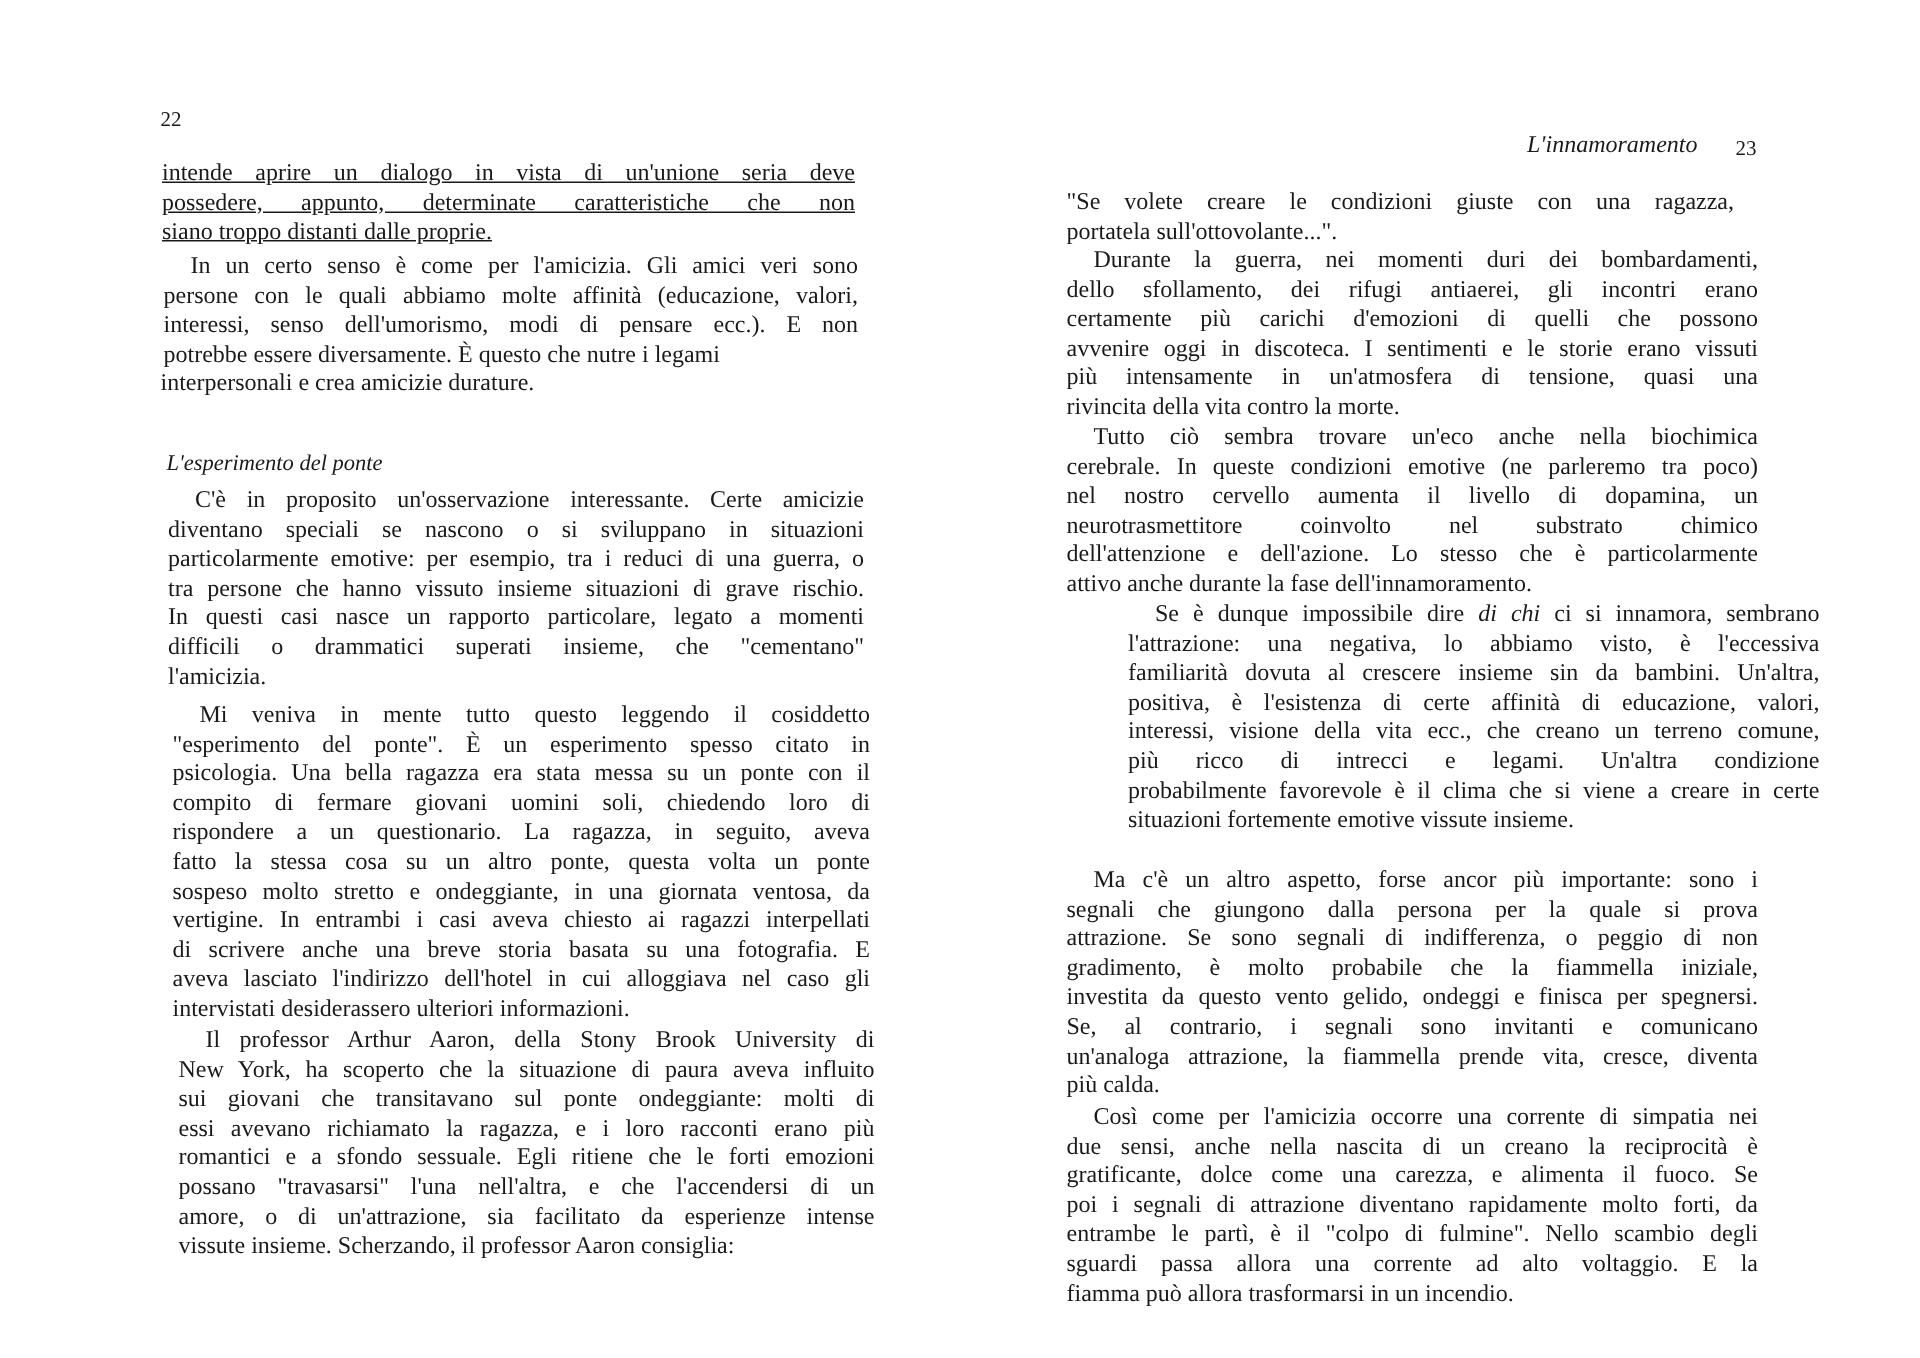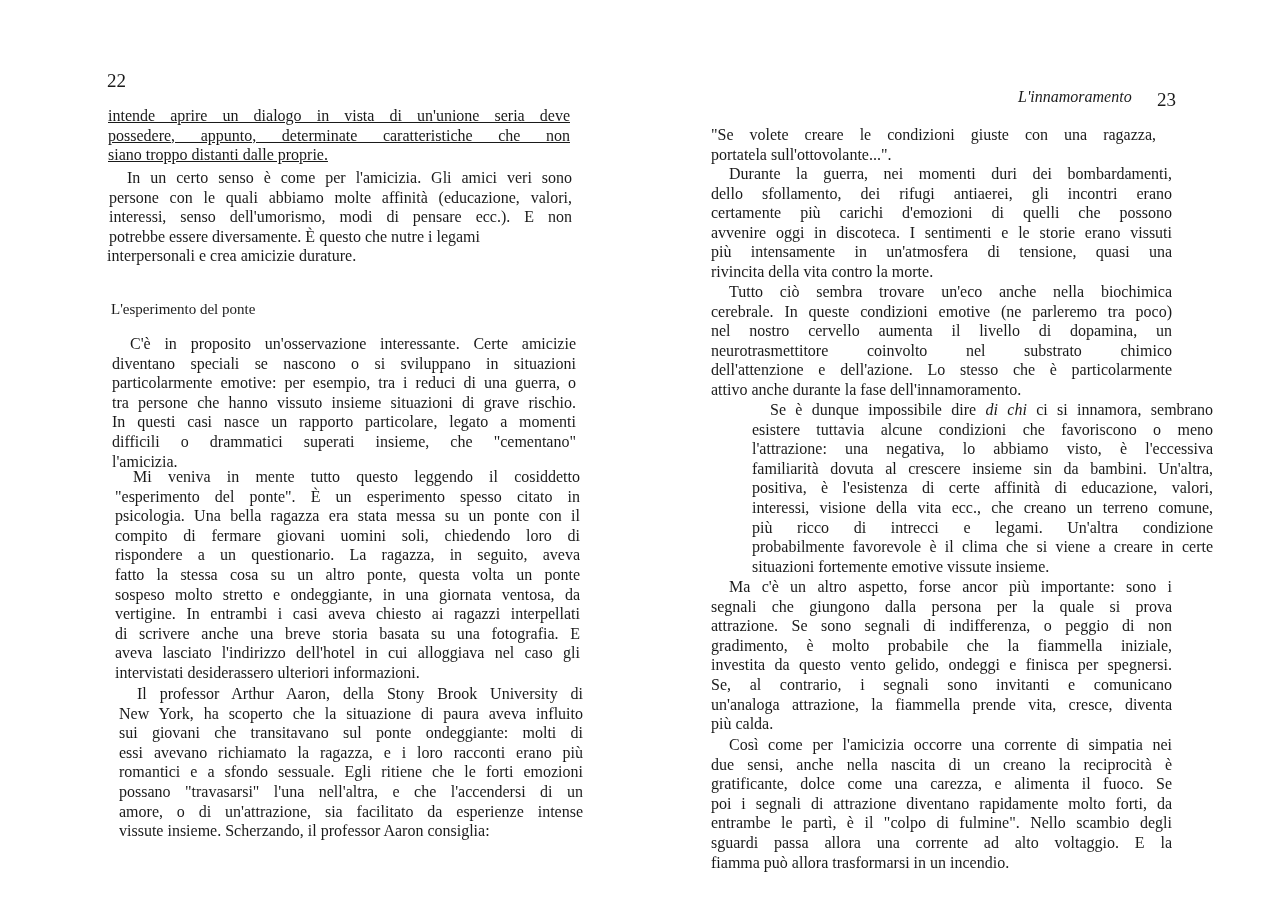--- a/index.html
+++ b/index.html
@@ -4,31 +4,31 @@
 <style>
   html, body { margin: 0; padding: 0; background: #ffffff; }
   body {
     width: 1280px; height: 905px; position: relative; overflow: hidden;
     font-family: "Liberation Serif", "DejaVu Serif", serif;
     color: #1a1a1a;
   }
   .page { position: absolute; top: 0; }
   .page-left { left: 0; width: 640px; height: 905px; }
   .page-right { left: 640px; width: 640px; height: 905px; }
-  .folio { position: absolute; font-size: 19px; line-height: 20px; }
+  .folio { position: absolute; font-size: 14px; line-height: 20px; }
   .running-head { position: absolute; font-size: 16px; font-style: italic; line-height: 20px; }
   .block { position: absolute; }
   .line {
     display: block; height: 19.6px; line-height: 19.6px; font-size: 16px;
     white-space: nowrap; text-align: justify; text-align-last: justify;
     overflow: hidden;
   }
   .line.last { text-align-last: left; }
   .line.indent { text-indent: 18px; }
-  .heading-sec { position: absolute; font-size: 15px; line-height: 20px; }
+  .heading-sec { position: absolute; font-size: 15px; font-style: italic; line-height: 20px; }
   em { font-style: italic; }
 </style>
 </head>
 <body>
 
 <div class="page page-left">
   <div class="folio" style="left:107px; top:71px;">22</div>
 
   <div class="block" style="left:108px; top:106px; width:462px;text-decoration:underline;">
     <span class="line">intende aprire un dialogo in vista di un'unione seria deve</span>
@@ -39,21 +39,21 @@
   <div class="block" style="left:109px; top:168px; width:463px;">
     <span class="line indent">In un certo senso è come per l'amicizia. Gli amici veri sono</span>
     <span class="line">persone con le quali abbiamo molte affinità (educazione, valori,</span>
     <span class="line">interessi, senso dell'umorismo, modi di pensare ecc.). E non</span>
     <span class="line last">potrebbe essere diversamente. È questo che nutre i legami</span>
     <span class="line last" style="margin-left:-2px;">interpersonali e crea amicizie durature.</span>
   </div>
 
   <div class="heading-sec" style="left:111px; top:299px;">L'esperimento del ponte</div>
 
-  <div class="block" style="left:112px; top:324px; width:464px;margin-top:10px;">
+  <div class="block" style="left:112px; top:324px; width:464px;">
     <span class="line indent">C'è in proposito un'osservazione interessante. Certe amicizie</span>
     <span class="line">diventano speciali se nascono o si sviluppano in situazioni</span>
     <span class="line">particolarmente emotive: per esempio, tra i reduci di una guerra, o</span>
     <span class="line">tra persone che hanno vissuto insieme situazioni di grave rischio.</span>
     <span class="line">In questi casi nasce un rapporto particolare, legato a momenti</span>
     <span class="line">difficili o drammatici superati insieme, che "cementano"</span>
     <span class="line last">l'amicizia.</span>
   </div>
 
   <div class="block" style="left:119px; top:684px; width:464px;">
@@ -104,21 +104,20 @@
     <span class="line indent">Tutto ciò sembra trovare un'eco anche nella biochimica</span>
     <span class="line">cerebrale. In queste condizioni emotive (ne parleremo tra poco)</span>
     <span class="line">nel nostro cervello aumenta il livello di dopamina, un</span>
     <span class="line">neurotrasmettitore coinvolto nel substrato chimico</span>
     <span class="line">dell'attenzione e dell'azione. Lo stesso che è particolarmente</span>
     <span class="line last">attivo anche durante la fase dell'innamoramento.</span>
   </div>
 
   <div class="block" style="left:71px; top:400px; width:461px;margin-left:41px;">
     <span class="line indent"><span>Se è dunque impossibile dire </span><em>di chi</em><span> ci si innamora, sembrano</span></span>
-    <span class="line">esistere tuttavia alcune condizioni che favoriscono o meno</span>
     <span class="line">l'attrazione: una negativa, lo abbiamo visto, è l'eccessiva</span>
     <span class="line">familiarità dovuta al crescere insieme sin da bambini. Un'altra,</span>
     <span class="line">positiva, è l'esistenza di certe affinità di educazione, valori,</span>
     <span class="line">interessi, visione della vita ecc., che creano un terreno comune,</span>
     <span class="line">più ricco di intrecci e legami. Un'altra condizione</span>
     <span class="line">probabilmente favorevole è il clima che si viene a creare in certe</span>
     <span class="line last">situazioni fortemente emotive vissute insieme.</span>
   </div>
 
   <div class="block" style="left:71px; top:577px; width:461px;">

